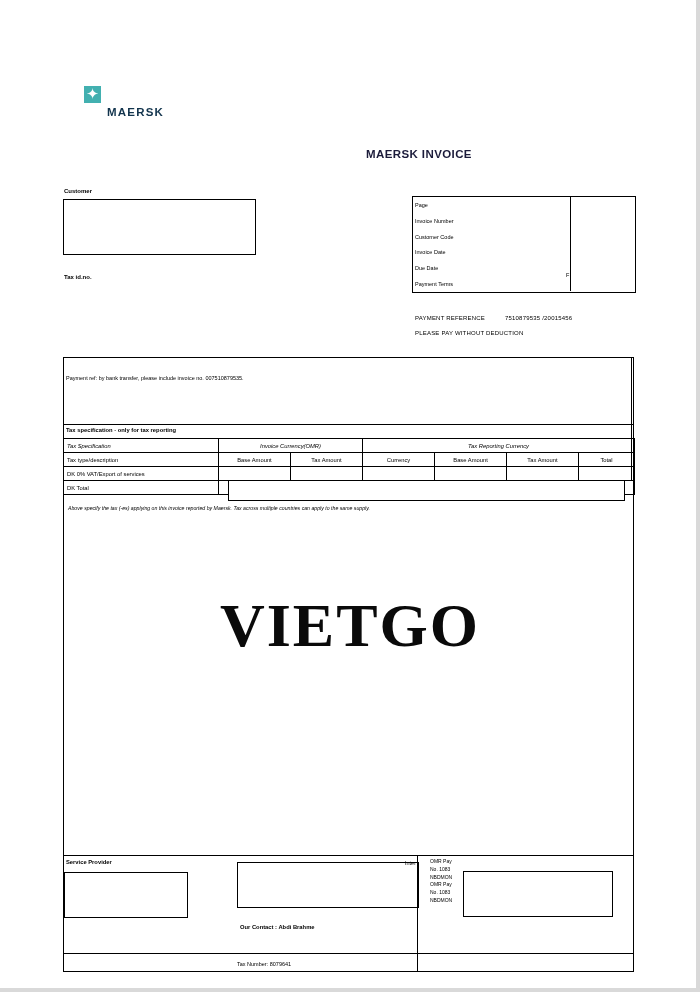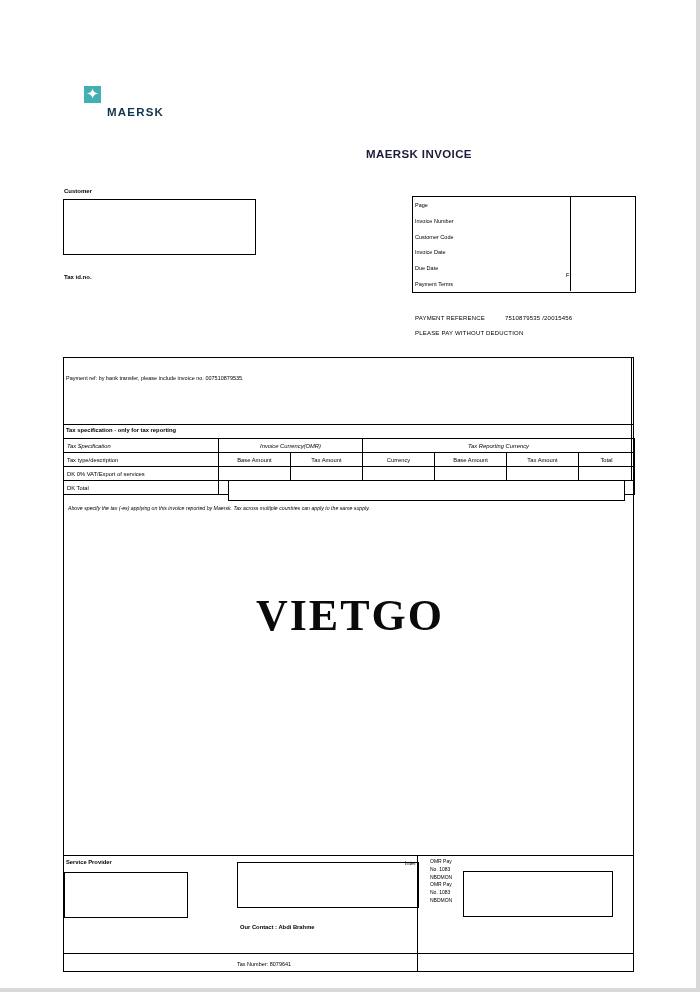--- a/index.html
+++ b/index.html
@@ -211,21 +211,21 @@
     box-sizing: border-box;
   }
 
   
   .watermark {
     position: absolute;
     left: 0; top: 590px;
     width: 700px;
     text-align: center;
     font-family: "Liberation Serif", serif;
-    font-size: 44px;
+    font-size: 62px;
     font-weight: bold;
     letter-spacing: 2px;
     color: #0a0a0a;
   }
 
   
   .footer-line {
     position: absolute;
     left: 63px; top: 855px;
     width: 571px; height: 0;

